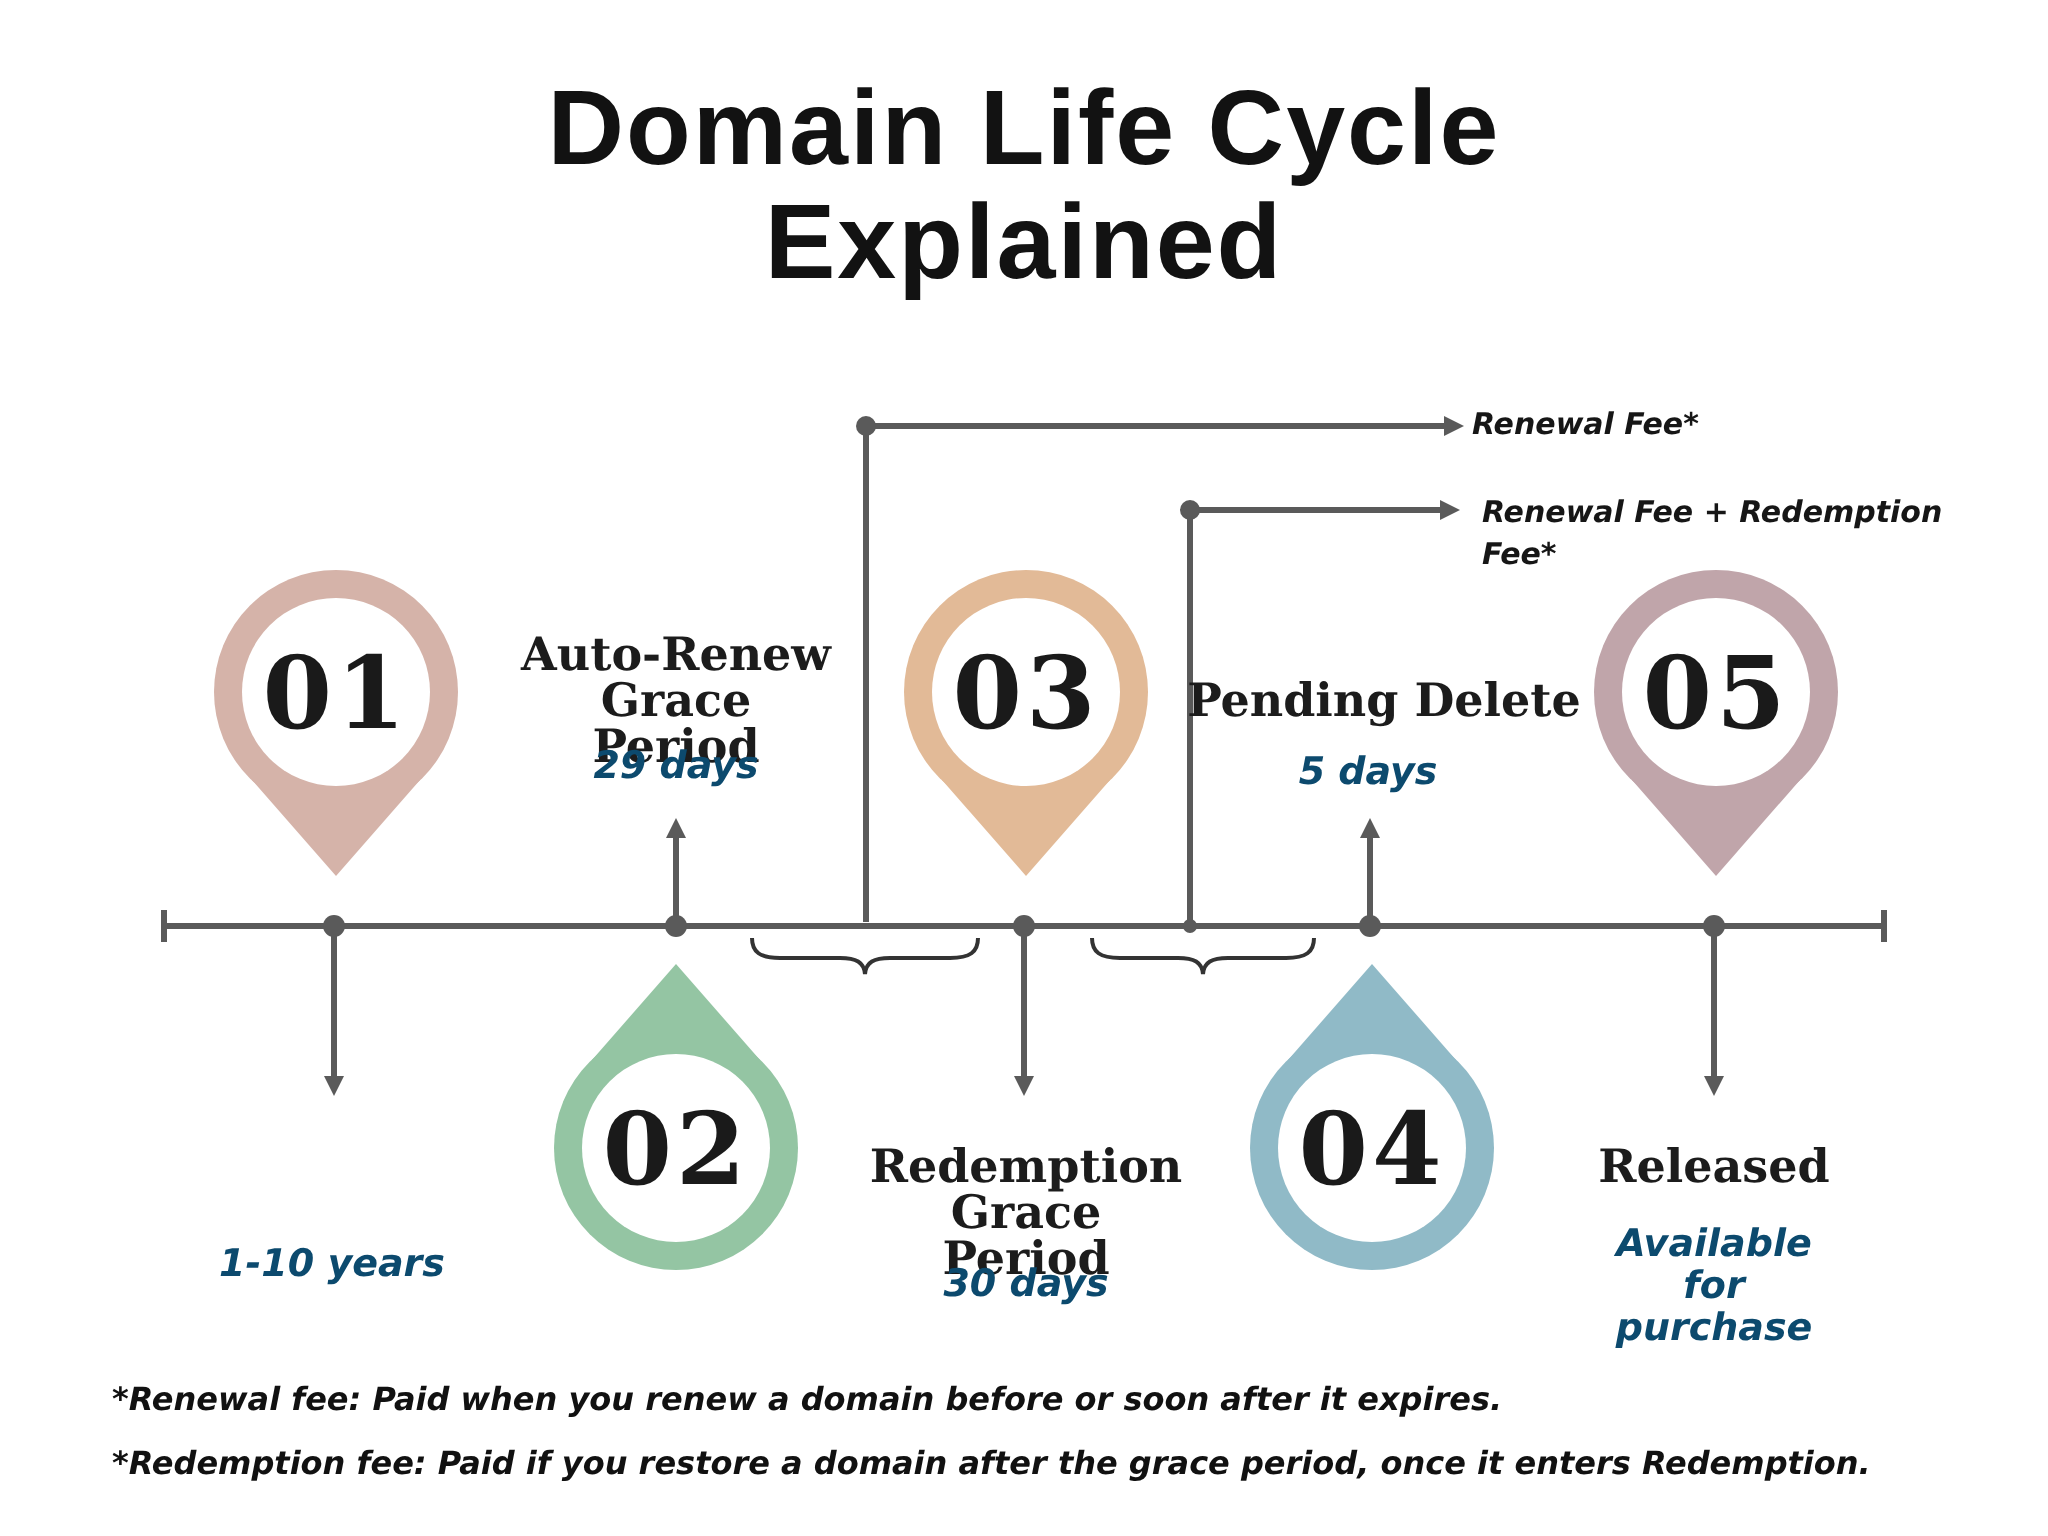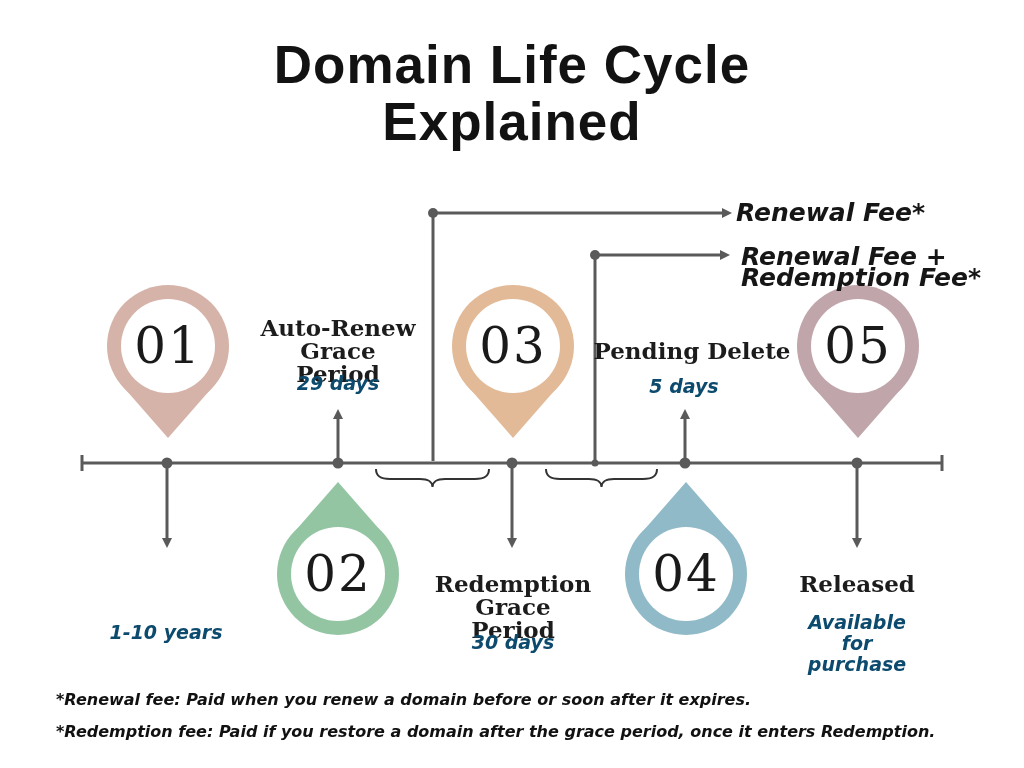--- a/index.html
+++ b/index.html
@@ -19,26 +19,26 @@
     font-weight:600;font-size:23px;line-height:23px;color:#1c1c1c;
     text-align:center;transform:translateX(-50%);
   }
   .hand{
     font-family:cursive,"DejaVu Sans",sans-serif;
     font-style:italic;font-weight:600;font-size:19px;line-height:21px;
     color:#0c4a6e;text-align:center;transform:translateX(-50%);
   }
   .hand-left{
     font-family:cursive,"DejaVu Sans",sans-serif;
-    font-style:italic;font-weight:600;font-size:25px;line-height:21px;
+    font-style:italic;font-weight:600;font-size:15px;line-height:21px;
     color:#161616;text-align:left;
   }
   .pin-number{
     width:94px;height:94px;display:flex;align-items:center;justify-content:center;
-    font-family:"DejaVu Serif","Liberation Serif",serif;font-weight:400;
+    font-family:"DejaVu Serif","Liberation Serif",serif;font-weight:700;
     font-size:50px;color:#1a1a1a;letter-spacing:2px;
   }
   .footnote{
     font-family:cursive,"DejaVu Sans",sans-serif;font-style:italic;
     font-weight:600;font-size:16px;color:#111;
   }
 </style>
 </head>
 <body>
 

